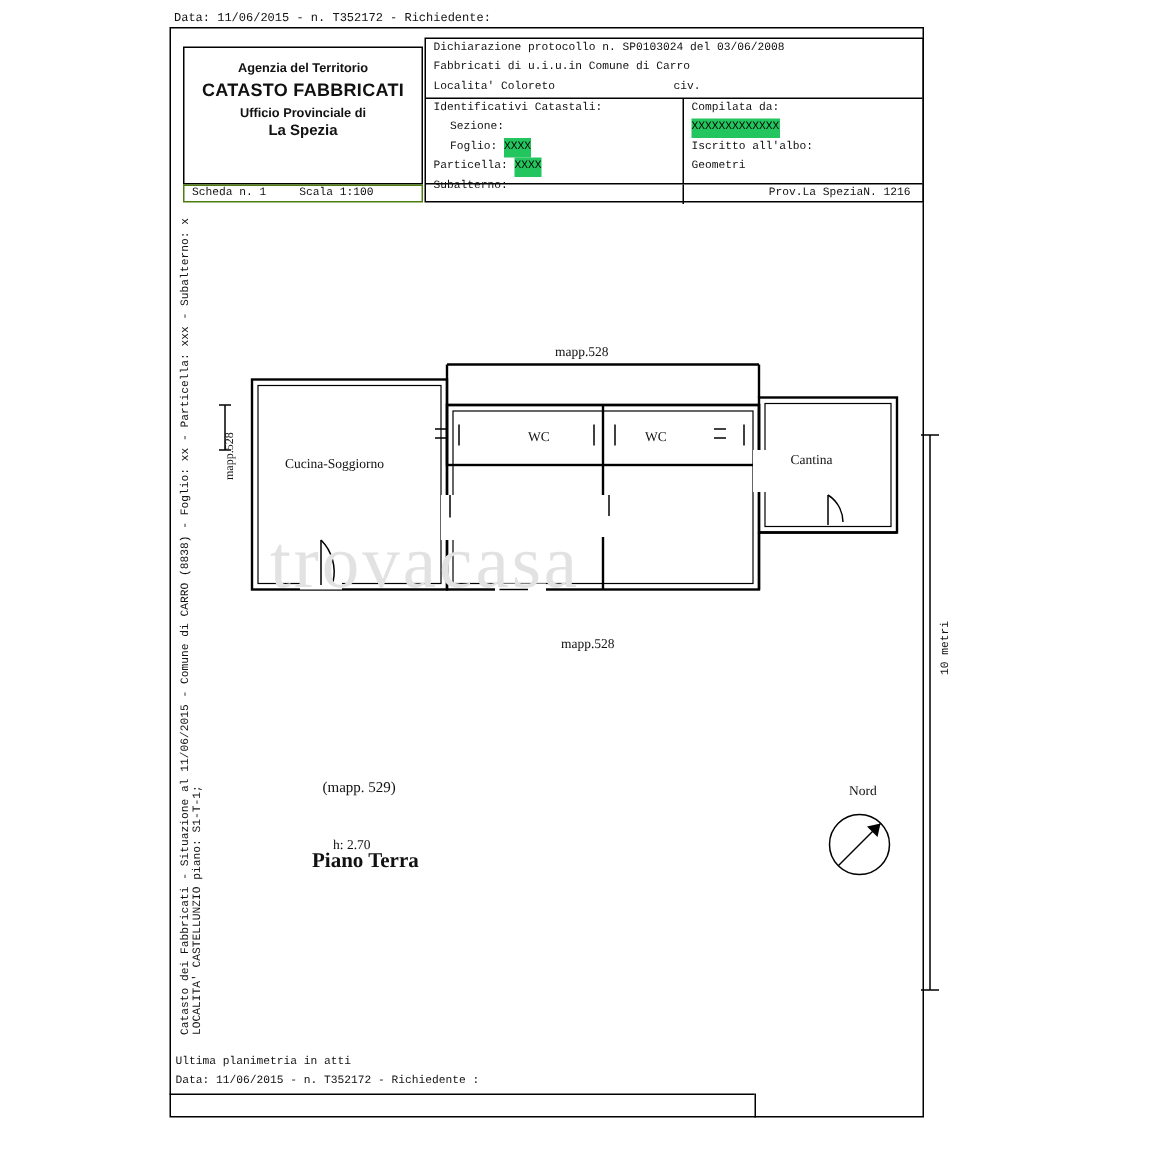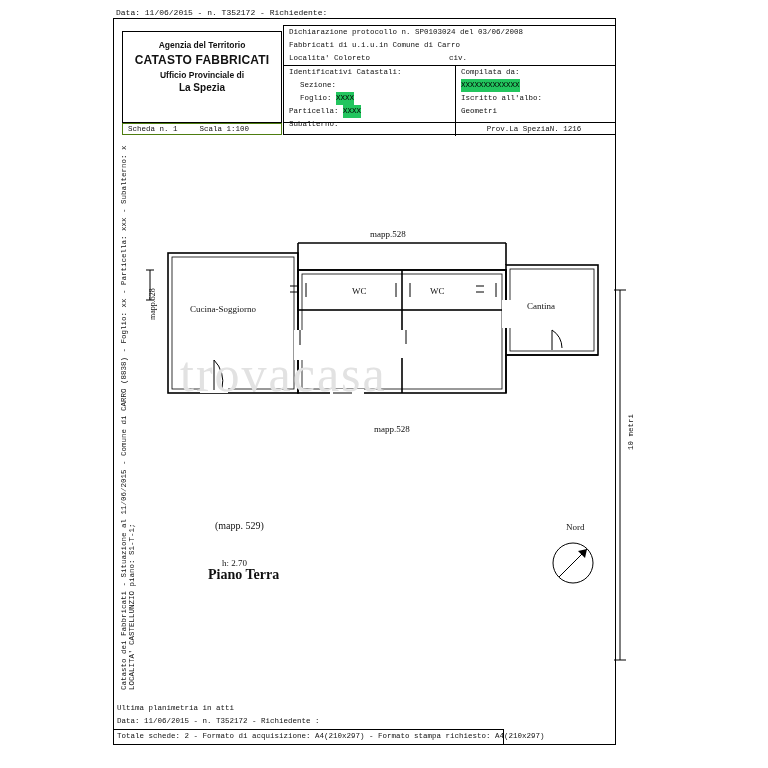--- a/index.html
+++ b/index.html
@@ -101,21 +101,21 @@
     color:#000;
     position:relative;
   }
   .lastrow{
     border-top:1px solid #000;
     display:flex;
     height:13px;
     line-height:13px;
   }
   .lastrow .a{width:172px;border-right:1px solid #000;box-sizing:border-box;padding-left:5px;}
-  .lastrow .b{flex:1;padding-left:5px;display:flex;justify-content:center;padding-right:8px;}
+  .lastrow .b{flex:1;padding-left:5px;display:flex;justify-content:flex-end;padding-right:8px;}
 
   
   .watermark{
     position:absolute;
     left:180px;top:345px;
     font-size:50px;
     color:#e2e2e2;
     font-family:"Liberation Serif", serif;
     letter-spacing:2px;
     white-space:nowrap;
@@ -348,16 +348,15 @@
   <div class="pianoterra">Piano Terra</div>
   <div class="hval">h: 2.70</div>
   <div class="nord">Nord</div>
 
   <div class="sidetext">Catasto dei Fabbricati - Situazione al 11/06/2015 - Comune di CARRO (8838) - Foglio: xx - Particella: xxx - Subalterno: x</div>
   <div class="sidetext2">LOCALITA' CASTELLUNZIO piano: S1-T-1;</div>
 
   <div class="footer-l1">Ultima planimetria in atti</div>
   <div class="footer-l2">Data: 11/06/2015 - n. T352172 - Richiedente :</div>
   <div class="footer-sep"></div>
-  <div class="footer-l3">Totale schede: 2 - Formato di acquisizione: A4(210x297) - Formato stampa richiesto: A4(210x297)</div>
   <div class="footer-vert"></div>
 
 </div>
 
 </body></html>

